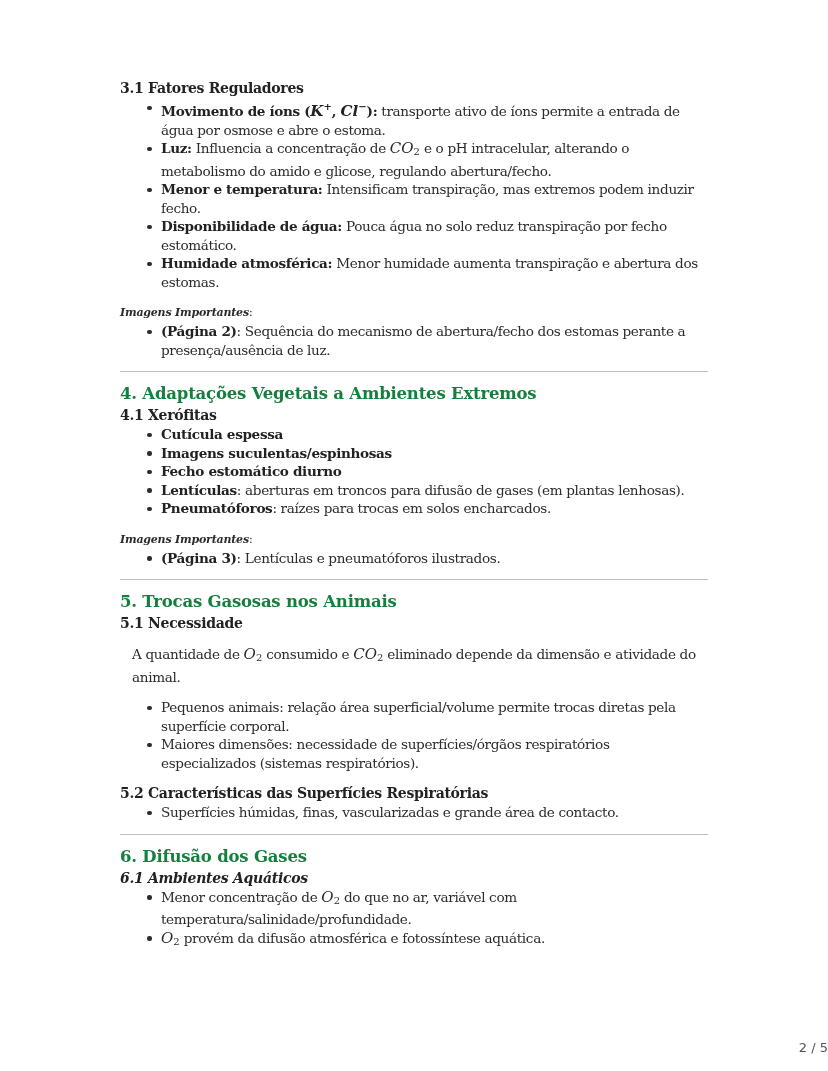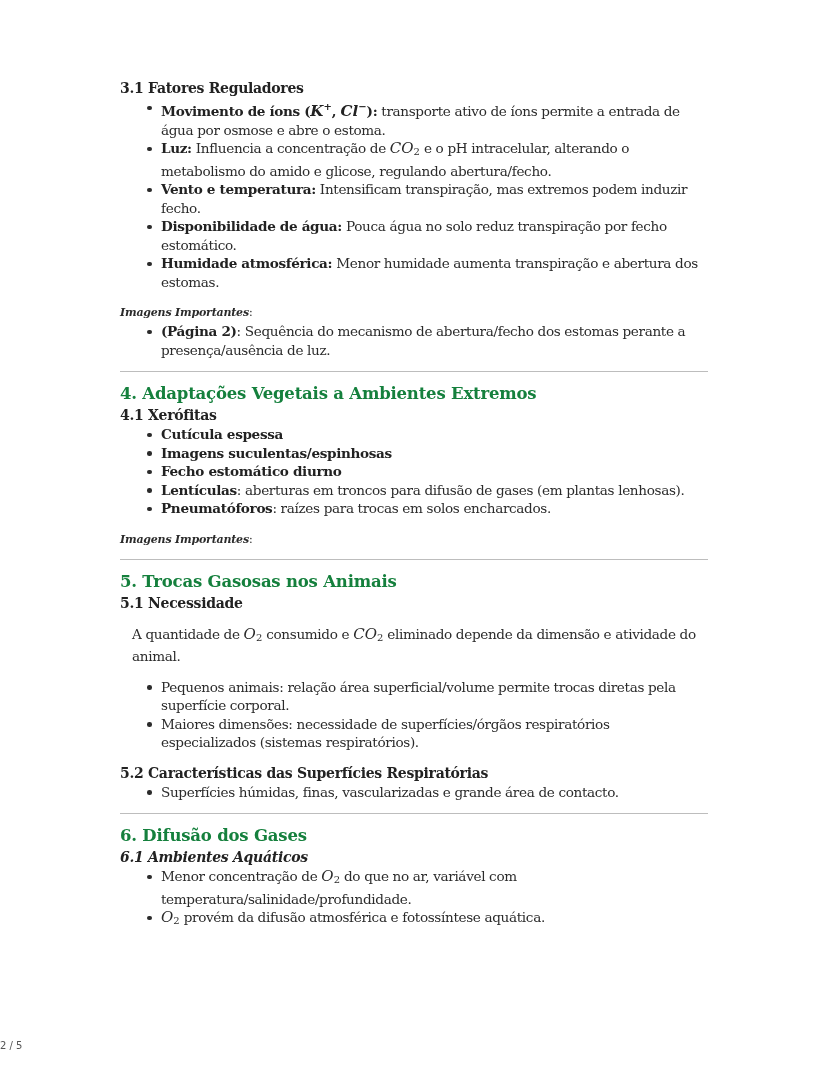--- a/index.html
+++ b/index.html
@@ -26,39 +26,39 @@
   }
   b { color: #222; }
   .math { font-family: "DejaVu Serif", "Liberation Serif", serif; font-style: italic; font-size: 15px; letter-spacing: 0; }
   .math sub { font-style: normal; font-size: 10px; vertical-align: -2px; }
   .math sup { font-style: normal; font-size: 10px; vertical-align: 6px; }
   .imgs-label { font-size: 11px; font-style: italic; font-weight: bold; letter-spacing: -0.2px; line-height: 15px; }
   .imgs-label .colon { font-style: normal; font-weight: normal; }
   hr.rule { border: 0; border-top: 1.5px solid #bdbdbd; margin: 0; width: 588px; }
   p.para { margin: 12px; }
   .footer {
-    position: absolute; top: 1040px; left: 0; width: 828px; text-align: left;
-    font-family: "DejaVu Sans", "Liberation Sans", sans-serif; font-size: 10px; color: #555;
+    position: absolute; top: 1040px; left: 0; width: 828px; text-align: right;
+    font-family: "DejaVu Sans", "Liberation Sans", sans-serif; font-size: 13px; color: #555;
   }
 </style>
 </head>
 <body>
 
 <div class="page">
 
   <h3 class="sub">3.1 Fatores Reguladores</h3>
   <ul class="txt" style="margin-top:0;">
     <li>
       <b><span>Movimento de íons (</span><span class="math"><span>K</span><sup>+</sup></span><span>, </span><span class="math"><span>Cl</span><sup>−</sup></span><span>):</span></b><span> transporte ativo de íons permite a entrada de água por osmose e abre o estoma.</span>
     </li>
     <li>
       <b>Luz:</b><span> Influencia a concentração de </span><span class="math"><span>CO</span><sub>2</sub></span><span> e o pH intracelular, alterando o metabolismo do amido e glicose, regulando abertura/fecho.</span>
     </li>
     <li>
-      <b>Vento e temperatura:</b><span> Intensificam transpiração, mas extremos podem induzir fecho.</span>
+      <b>Menor e temperatura:</b><span> Intensificam transpiração, mas extremos podem induzir fecho.</span>
     </li>
     <li>
       <b>Disponibilidade de água:</b><span> Pouca água no solo reduz transpiração por fecho estomático.</span>
     </li>
     <li>
       <b>Humidade atmosférica:</b><span> Menor humidade aumenta transpiração e abertura dos estomas.</span>
     </li>
   </ul>
 
   <div class="imgs-label" style="margin-top:14px;">
@@ -78,20 +78,25 @@
     <li><b>Cutícula espessa</b><span></span></li>
     <li><b>Imagens suculentas/espinhosas</b><span></span></li>
     <li><b>Fecho estomático diurno</b><span></span></li>
     <li><b>Lentículas</b><span>: aberturas em troncos para difusão de gases (em plantas lenhosas).</span></li>
     <li><b>Pneumatóforos</b><span>: raízes para trocas em solos encharcados.</span></li>
   </ul>
 
   <div class="imgs-label" style="margin-top:14px;">
     <span>Imagens Importantes</span><span class="colon">:</span>
   </div>
+  <ul class="txt" style="margin-top:2px;">
+    <li>
+      <b>(Página 3)</b><span>: Lentículas e pneumatóforos ilustrados.</span>
+    </li>
+  </ul>
 
   <hr class="rule" style="margin-top:12px;">
 
   <h2 class="sec" style="margin-top:11px;">5. Trocas Gasosas nos Animais</h2>
   <h3 class="sub" style="margin-top:1px;">5.1 Necessidade</h3>
   <p class="para txt">
     <span>A quantidade de </span><span class="math"><span>O</span><sub>2</sub></span><span> consumido e </span><span class="math"><span>CO</span><sub>2</sub></span><span> eliminado depende da dimensão e atividade do animal.</span>
   </p>
   <ul class="txt" style="margin-top:12px;">
     <li>Pequenos animais: relação área superficial/volume permite trocas diretas pela superfície corporal.</li>

